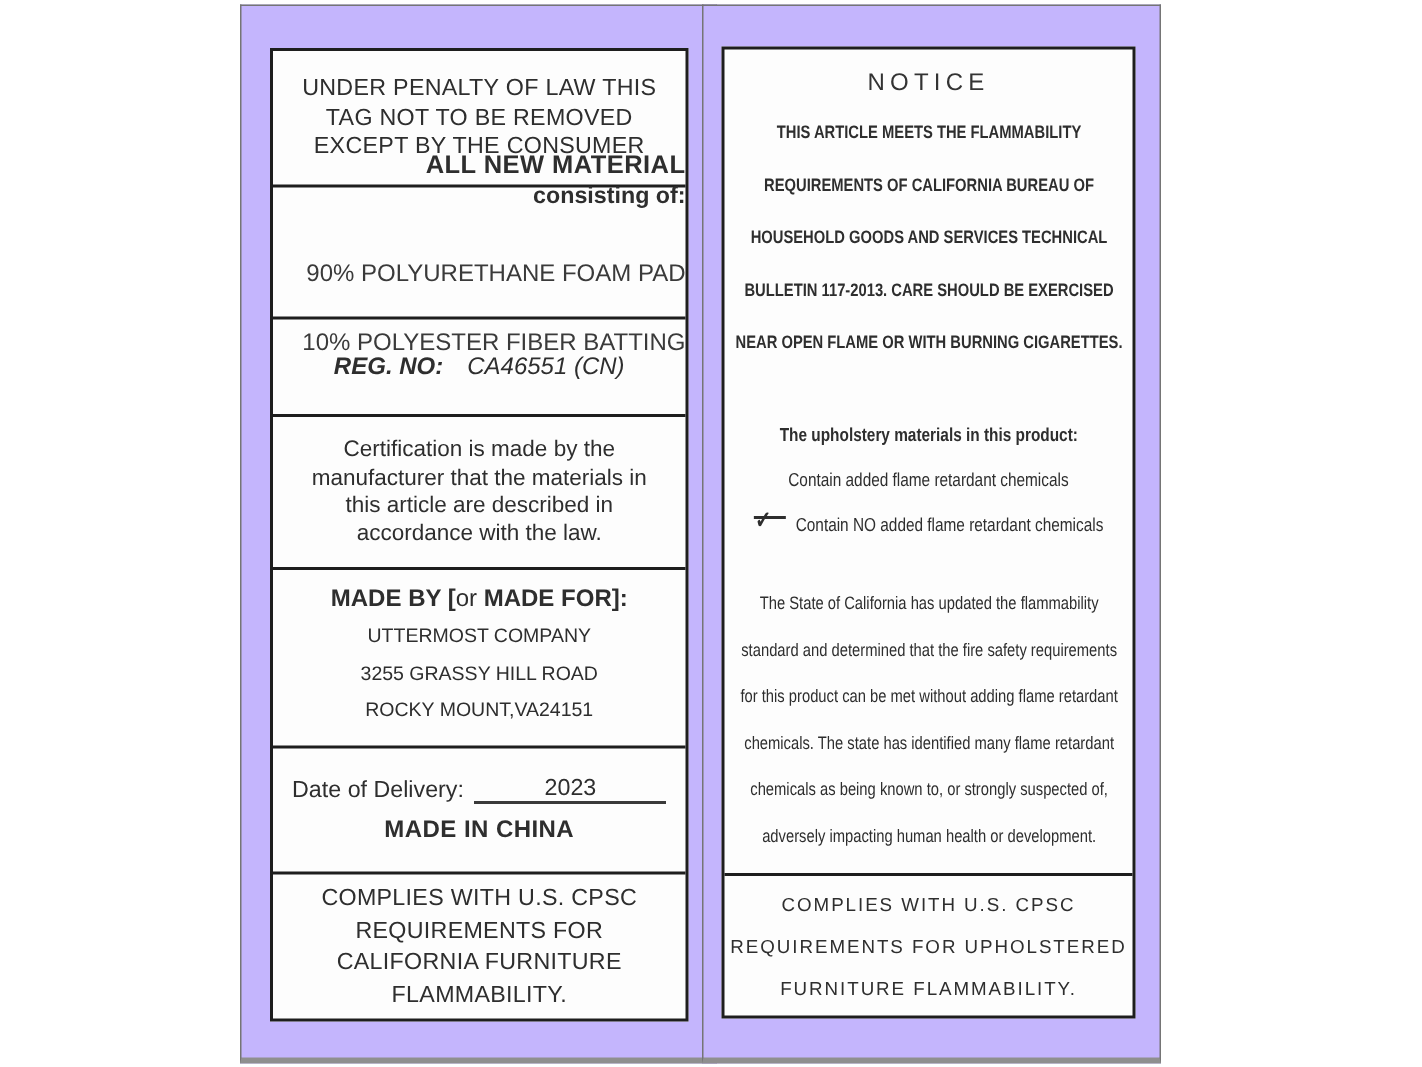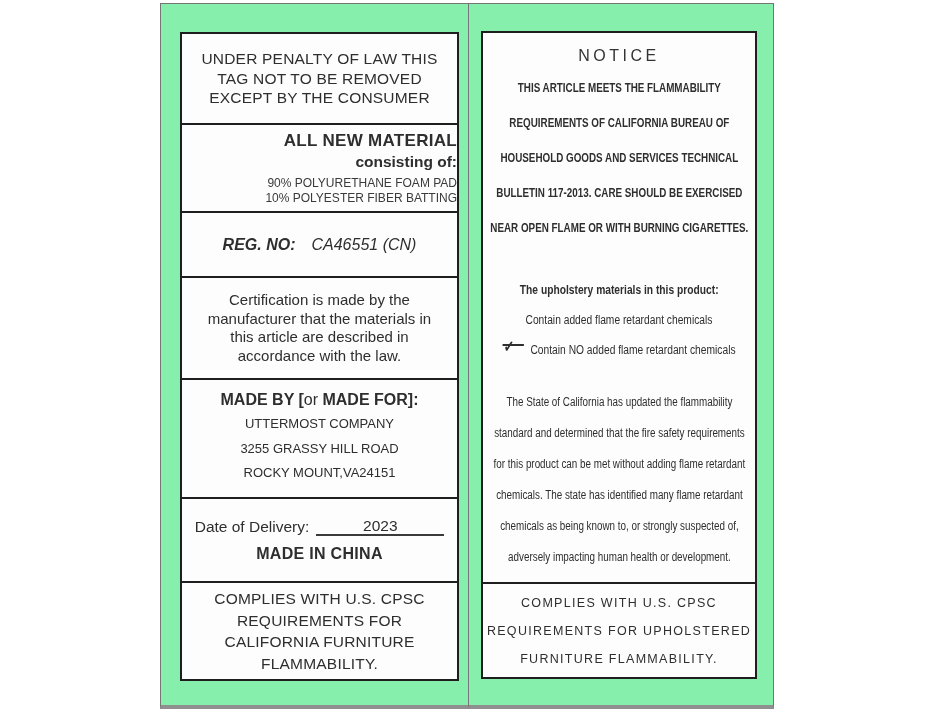--- a/index.html
+++ b/index.html
@@ -1,42 +1,42 @@
 <!DOCTYPE html>
 <html><head>
 <meta charset="utf-8">
 <style>
   * { margin:0; padding:0; box-sizing:border-box; }
   html,body { width:948px; height:711px; background:#ffffff; overflow:hidden;
               font-family:"Liberation Sans", sans-serif; }
   .page { position:relative; width:948px; height:711px; background:#ffffff; }
 
   
-  .sheet { position:absolute; top:3px; height:706px; background:#86efac;
+  .sheet { position:absolute; top:3px; height:706px; background:#c4b5fd;
            border:1px solid #757575; border-bottom:4px solid #8f8f8f;padding-left:21px; }
   .sheet-left  { left:160px; width:318px; border-right:2px solid #4a4a4a; }
   .sheet-right { left:468px; width:306px; }
 
   
   .label-box { position:absolute; background:#fdfdfd; border:2px solid #1e1e1e;
                color:#2e2e2e; }
   .label-box.left  { left:19px; top:28px; width:279px; height:649px;
                      display:flex; flex-direction:column; }
   .label-box.right { left:12px; top:27px; width:276px; height:648px;
                      display:flex; flex-direction:column; }
 
   
   .sec { border-bottom:2px solid #1e1e1e; display:flex; flex-direction:column;
          align-items:center; justify-content:center; text-align:center; }
   .sec:last-child { border-bottom:none; flex:1; }
   .sec-penalty  { height:91px;  font-size:15.5px; line-height:19.5px; letter-spacing:.2px; }
   .sec-material { height:88px;align-items:flex-end; }
   .sec-material .mat-title { font-size:17px; font-weight:bold; letter-spacing:.3px; }
   .sec-material .mat-sub   { font-size:15.5px; font-weight:bold; margin-top:2px; margin-bottom:5px; }
-  .sec-material .mat-line  { font-size:12px; line-height:14.5px; color:#3a3a3a; }
+  .sec-material .mat-line  { font-size:16px; line-height:14.5px; color:#3a3a3a;margin-top:31px; }
   .sec-reg { height:65px; flex-direction:row; gap:16px; font-size:16px;font-style:italic; }
   .sec-reg .reg-label { font-weight:bold; }
   .sec-cert { height:102px; font-size:15px; line-height:18.5px; }
   .sec-madeby { height:119px;align-items:center; }
   .sec-madeby .mb-head { font-size:16px; font-weight:bold; margin-bottom:3px; }
   .sec-madeby .mb-head .nb { font-weight:normal; }
   .sec-madeby .mb-line { font-size:13px; line-height:24.5px; }
   .sec-delivery { height:84px; }
   .delivery-row { font-size:15.5px; display:flex; align-items:flex-end; }
   .year-line { display:inline-block; width:128px; margin-left:7px;

